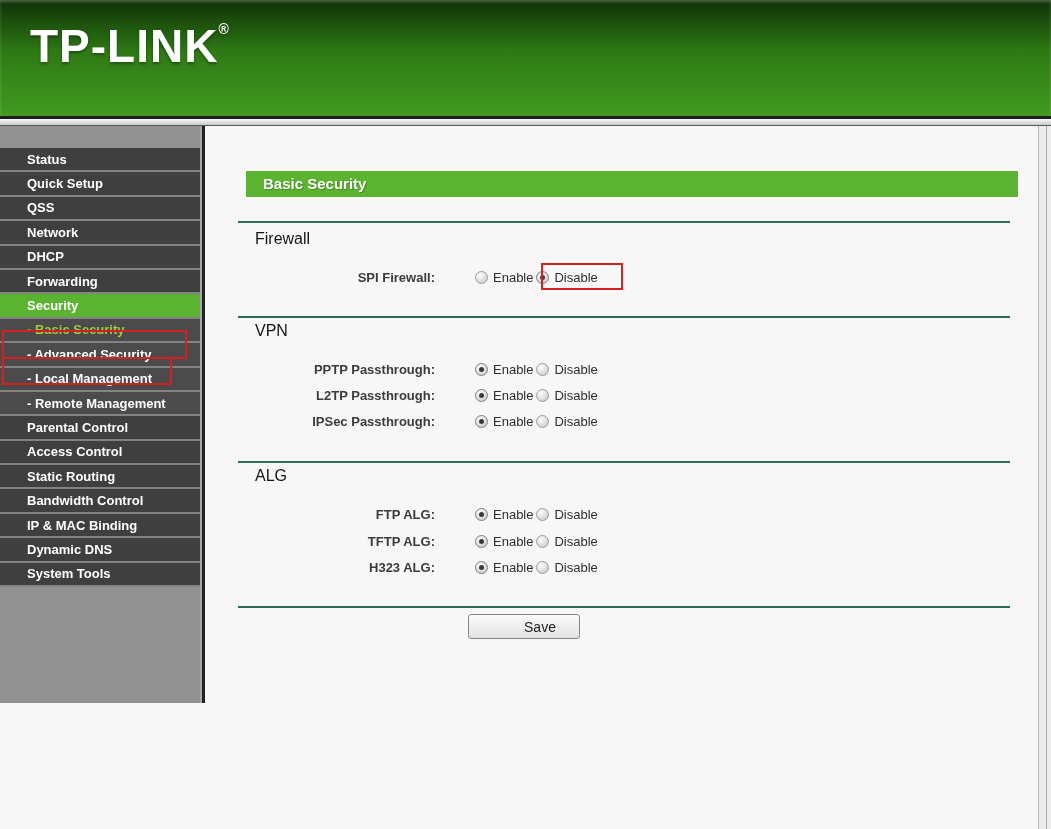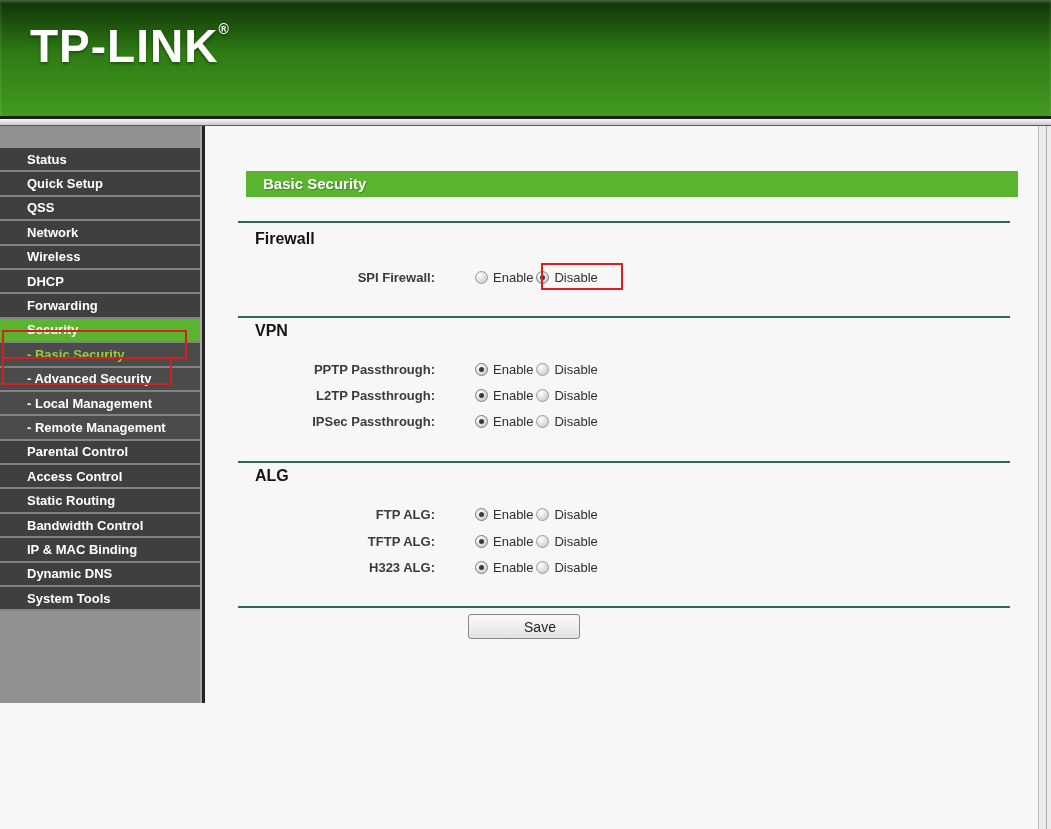--- a/index.html
+++ b/index.html
@@ -56,21 +56,21 @@
     position:absolute; left:33px; top:45px; width:772px; height:26px;
     background:#5ab42f; color:#ffffff; font-size:15px; font-weight:bold;
     line-height:26px; padding-left:17px;
     text-shadow:1px 1px 1px rgba(0,0,0,0.25);
     margin-left:8px;
   }
 
   .sep { position:absolute; left:33px; width:772px; height:2px; background:#2f6b55; }
 
   .section-h {
-    position:absolute; left:50px; font-size:16px; font-weight:bold; color:#141414;
+    position:absolute; left:50px; font-size:16px; font-weight:normal; color:#141414;
   }
 
   .row {
     position:absolute; left:0; width:660px; height:26px;
     display:flex; align-items:center;
   }
   .rlabel {
     width:230px; text-align:right; font-size:13px; font-weight:bold; color:#3b3b3b;
   }
   .opts { margin-left:40px; display:flex; align-items:center; }
@@ -126,23 +126,20 @@
     <div class="menu-item">
         <span>Quick Setup</span>
       </div>
     <div class="menu-item">
         <span>QSS</span>
       </div>
     <div class="menu-item">
         <span>Network</span>
       </div>
     <div class="menu-item">
-        <span>Wireless</span>
-      </div>
-    <div class="menu-item">
         <span>DHCP</span>
       </div>
     <div class="menu-item">
         <span>Forwarding</span>
       </div>
     <div class="menu-item sel">
         <span>Security</span>
       </div>
     <div class="menu-item sub active-sub">
         <span>- Basic Security</span>

